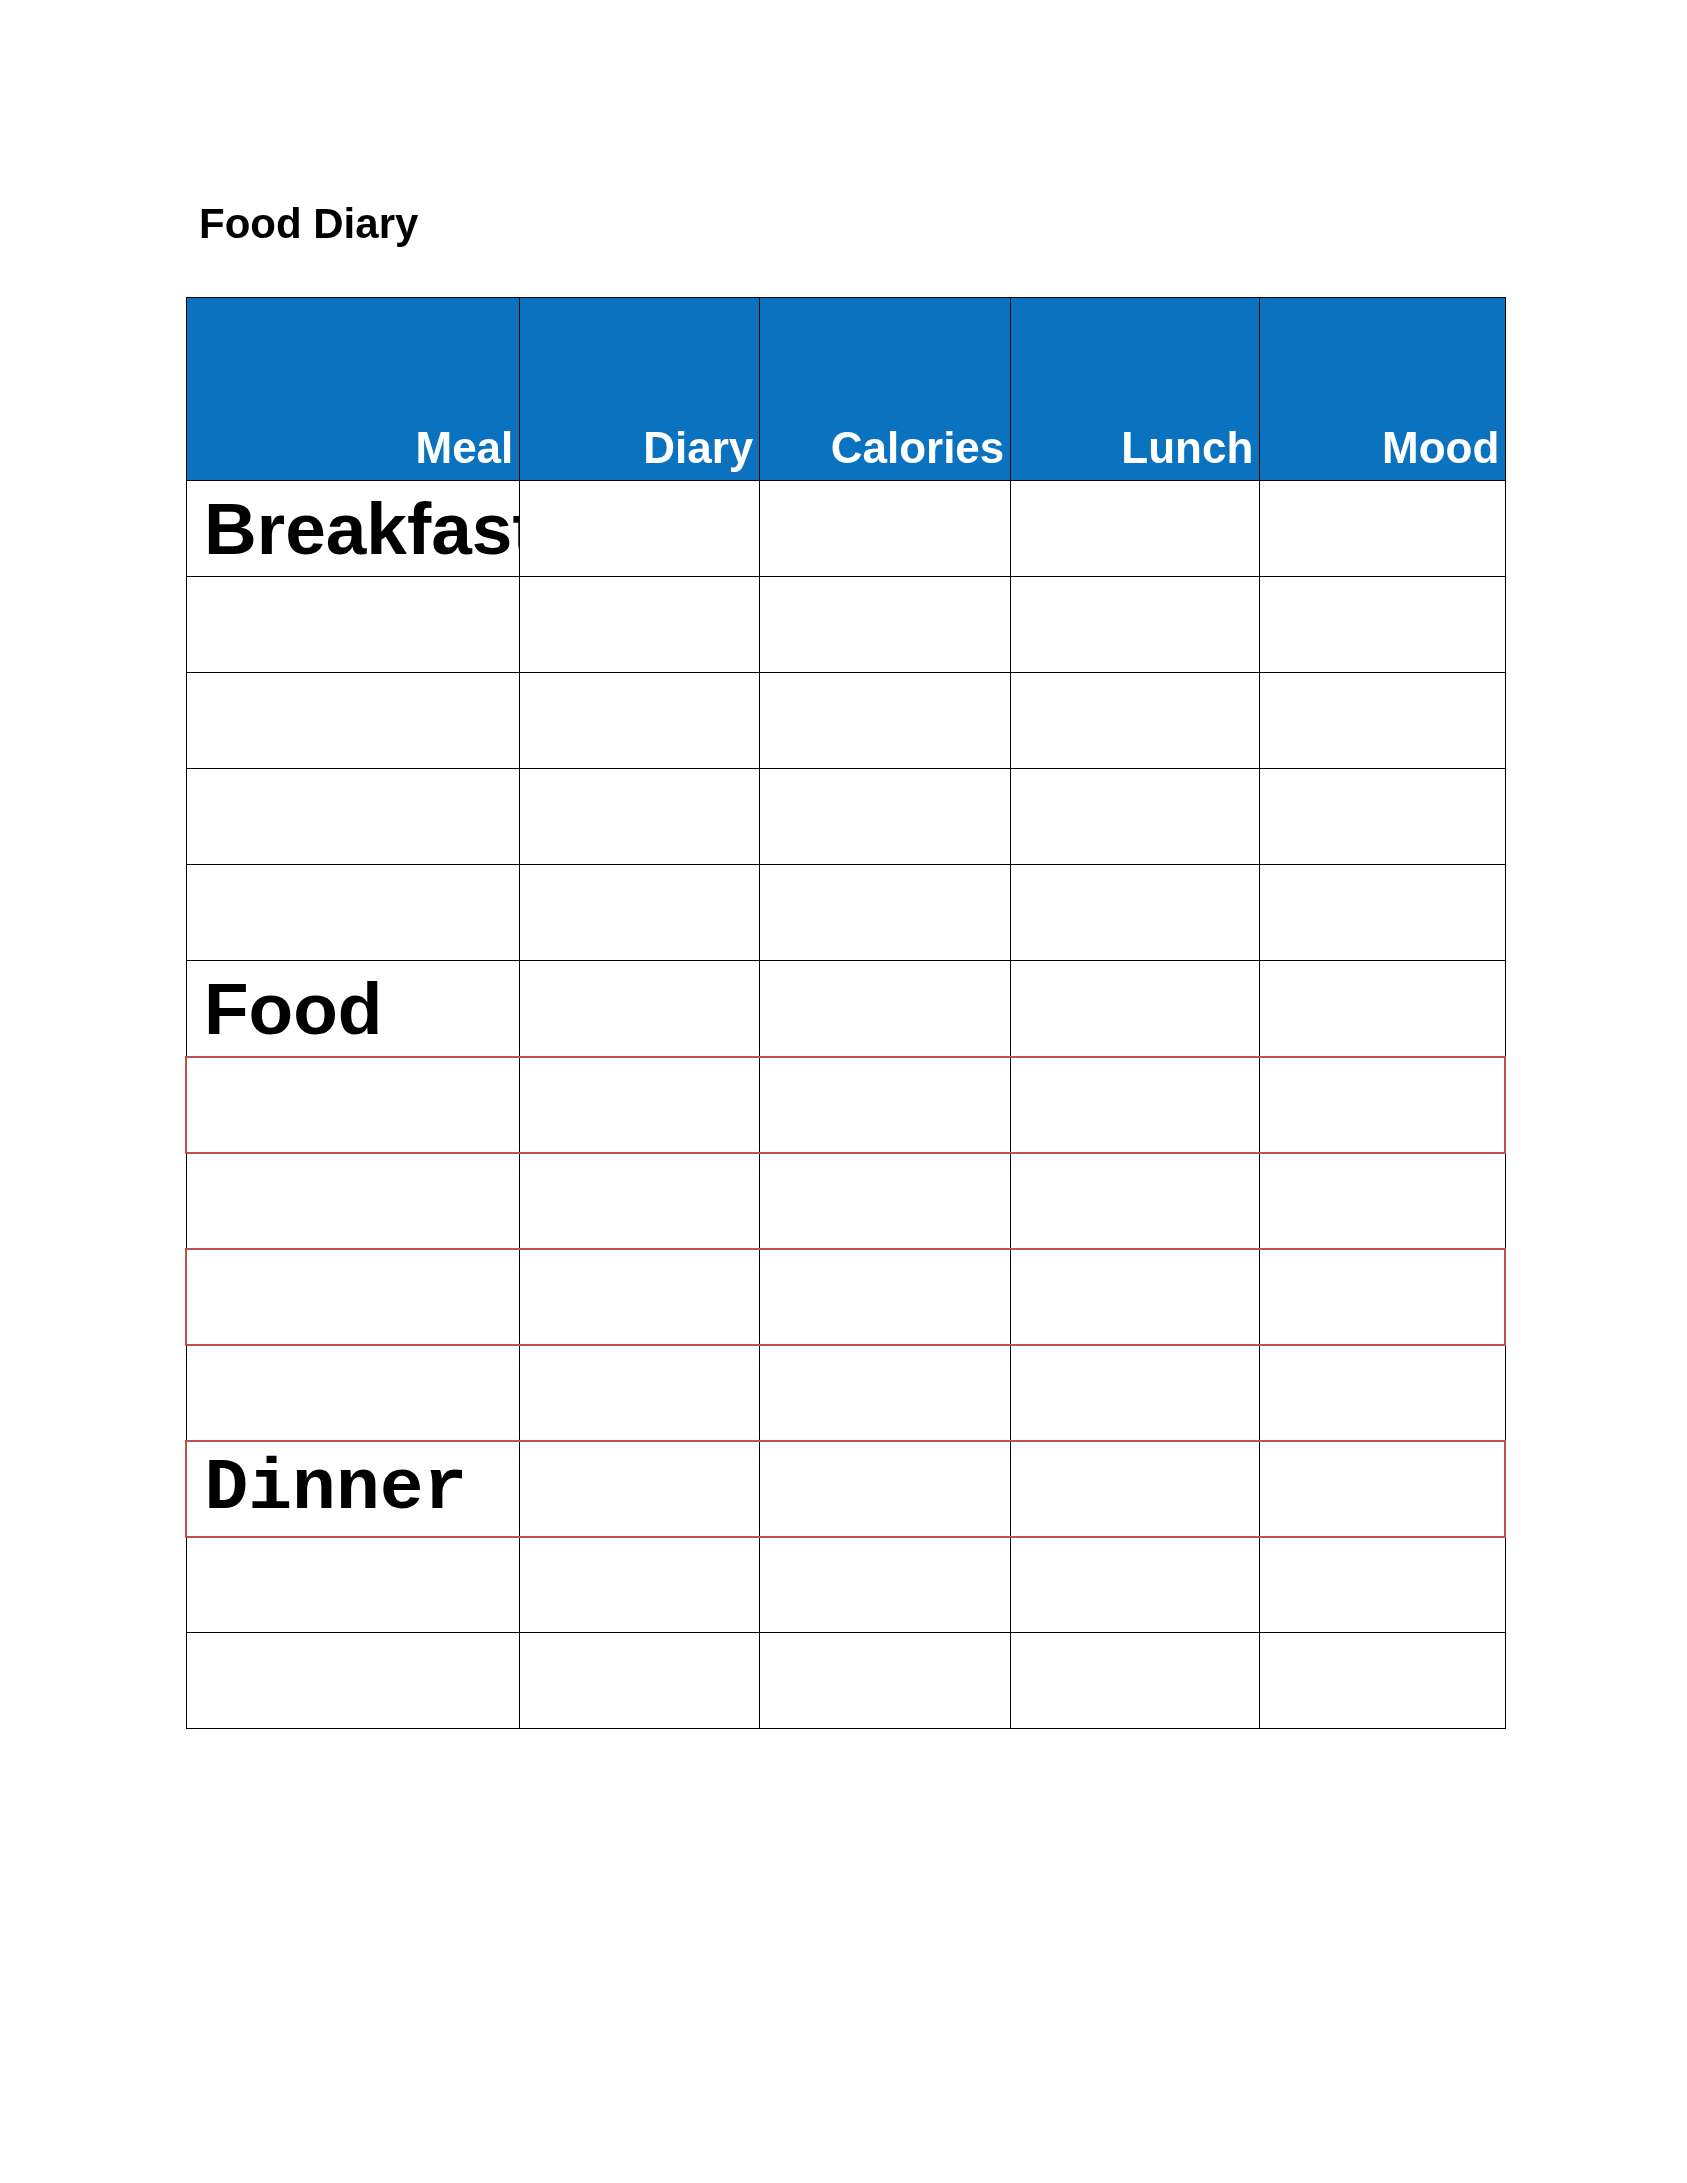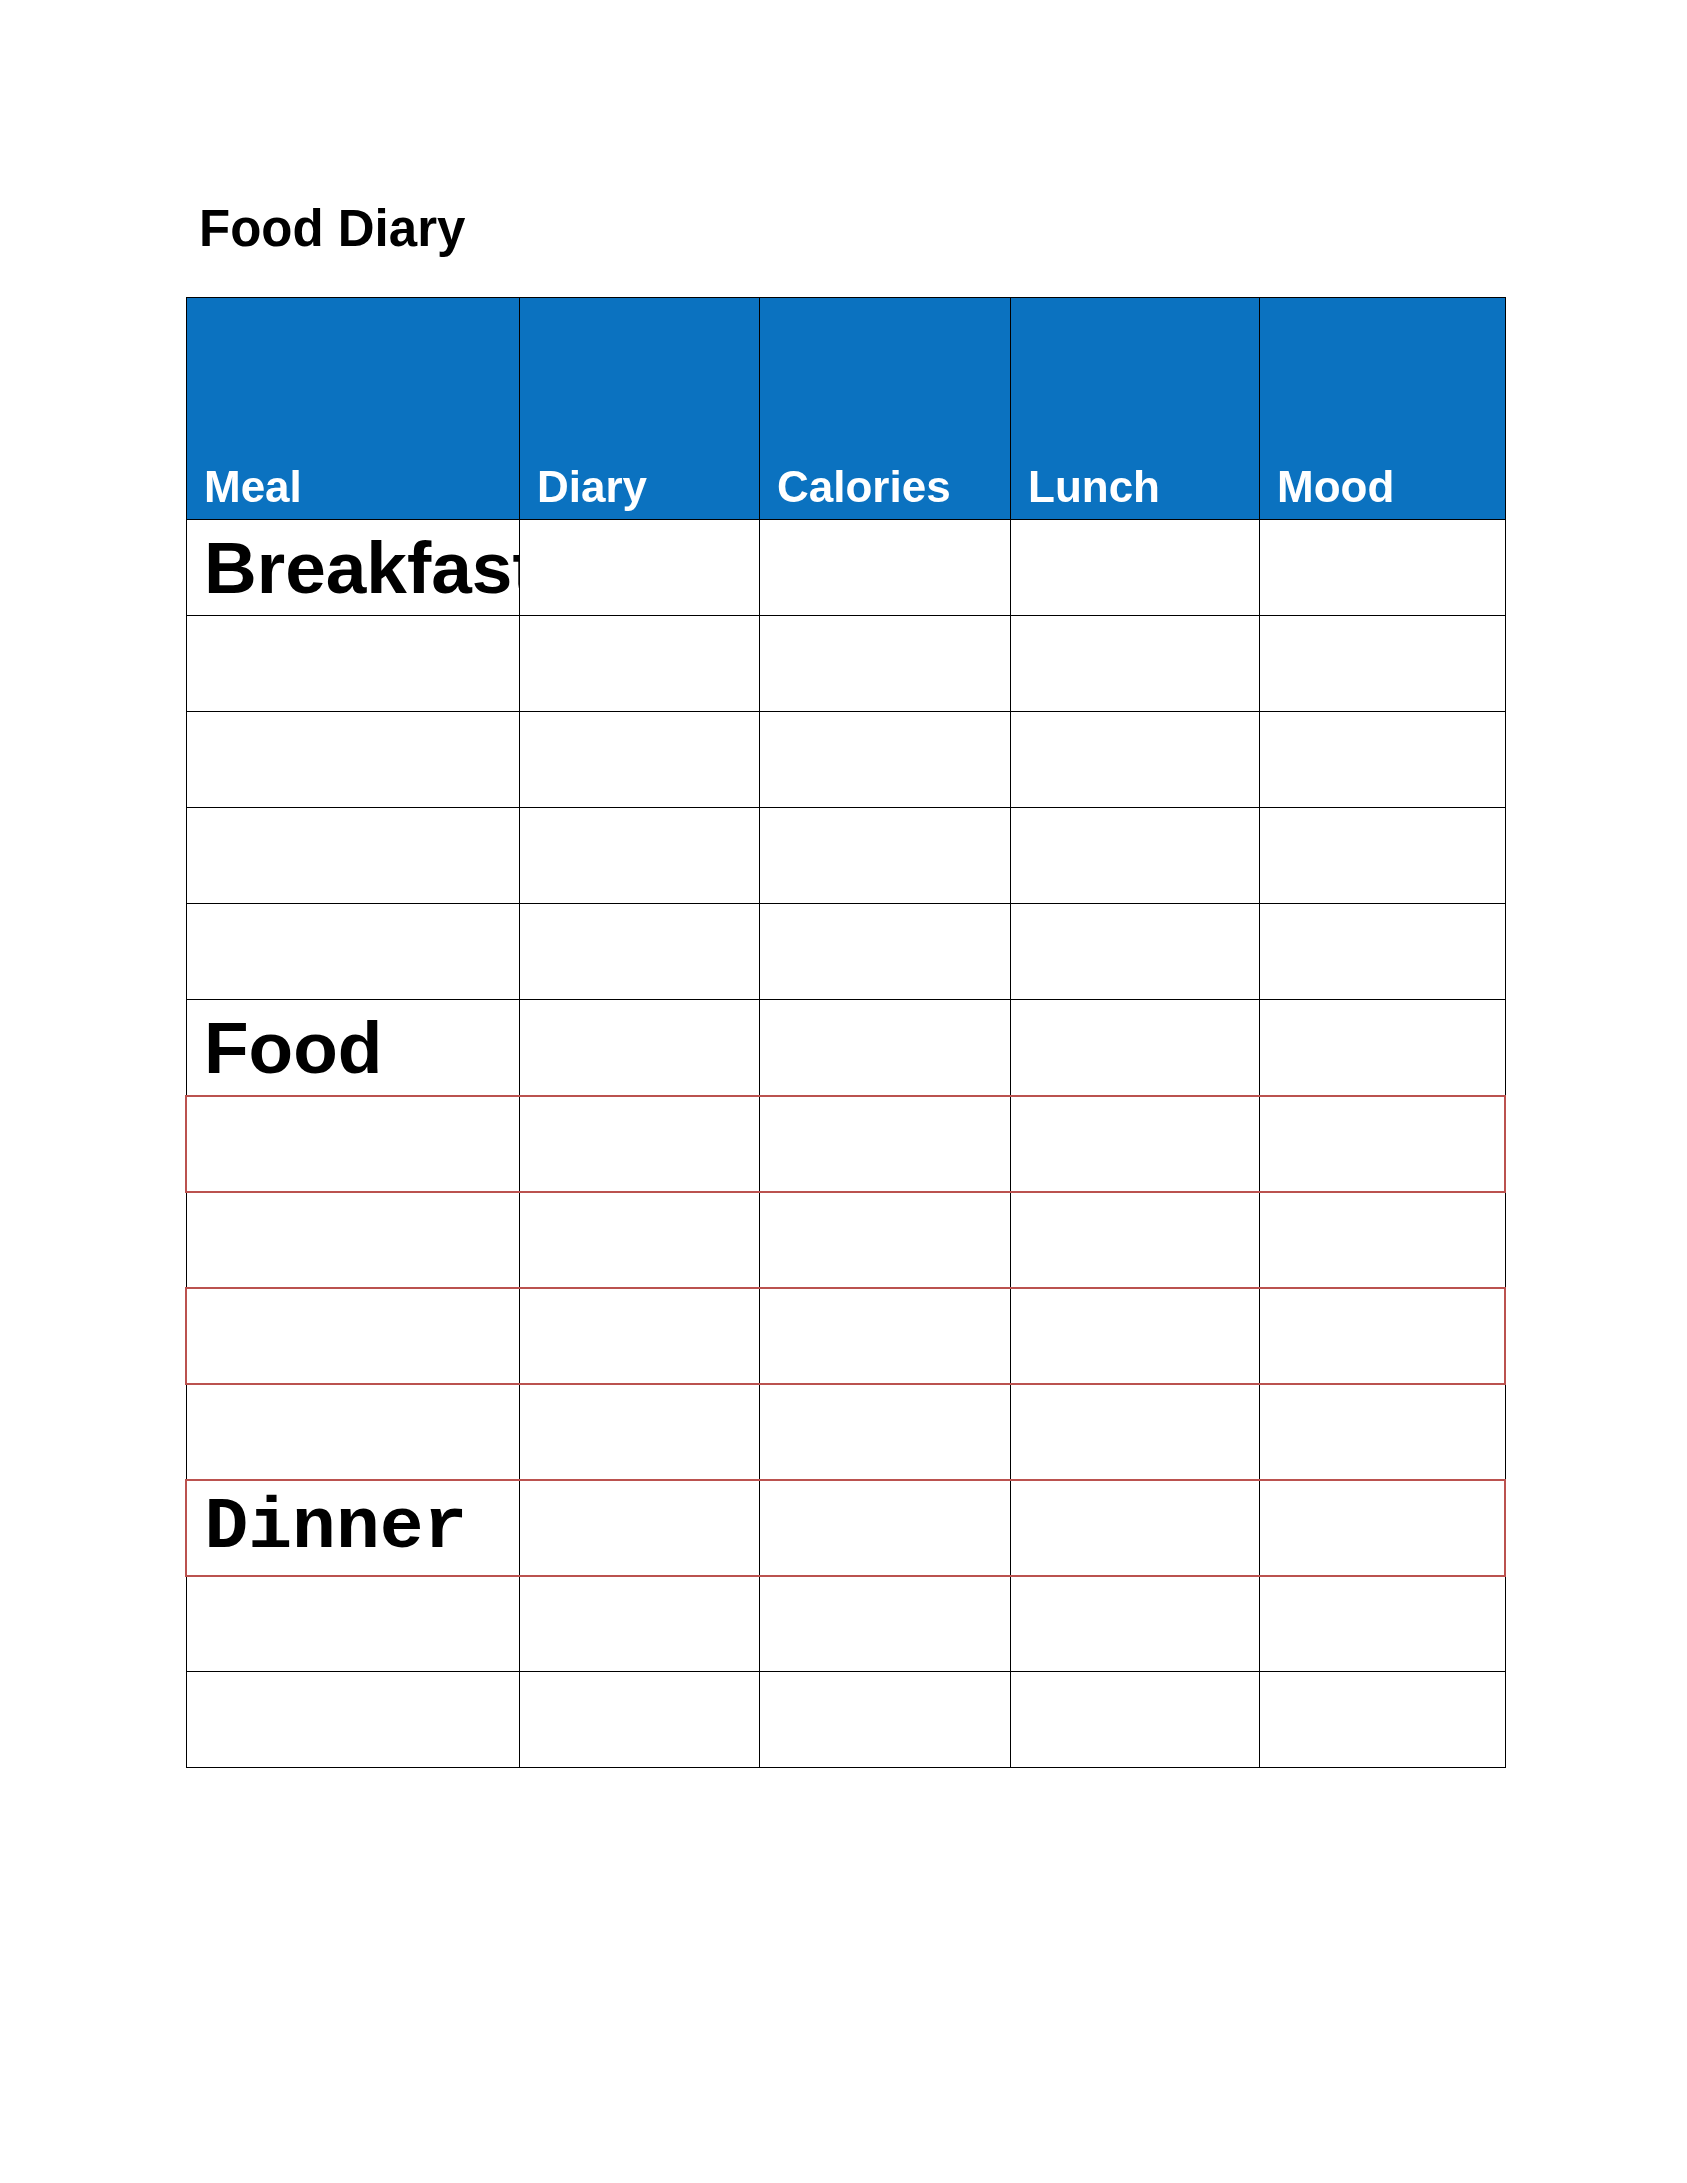--- a/index.html
+++ b/index.html
@@ -18,47 +18,47 @@
     width: 1687px;
     height: 2184px;
     background: var(--page-bg, #ffffff);
     overflow: hidden;
     font-family: "Liberation Sans", sans-serif;
   }
   .doc-title {
     position: absolute;
     left: 199px;
     top: 201px;
-    font-size: 51px;
+    font-size: 42px;
     font-weight: bold;
     color: var(--title-text, #000000);
     line-height: 1.1;
     white-space: nowrap;
   }
   table.food-diary {
     position: absolute;
     left: 185px;
     top: 297px;
     width: 1319px;
     border-collapse: collapse;
     table-layout: fixed;
   }
   table.food-diary th,
   table.food-diary td {
     border: 1.7px solid var(--grid-border, #000000);
     box-sizing: border-box;
     overflow: hidden;
   }
   table.food-diary th {
-    height: 222px;
+    height: 183px;
     background: var(--header-bg, #0b72c0);
     color: var(--header-text, #ffffff);
     font-size: 44px;
     font-weight: bold;
-    text-align: left;
+    text-align: right;
     vertical-align: bottom;
     padding: 0 5.2px 10.5px 17.5px;
     line-height: 1;
   }
   table.food-diary td {
     height: 96px;
     padding: 0 5.2px 0 17.5px;
     font-size: 73px;
     font-weight: bold;
     line-height: 1;

